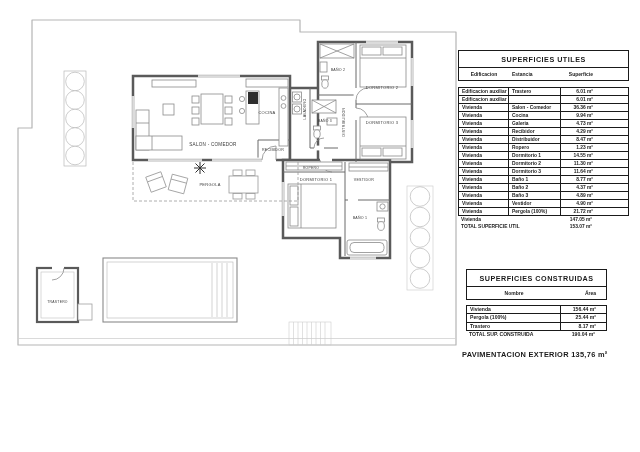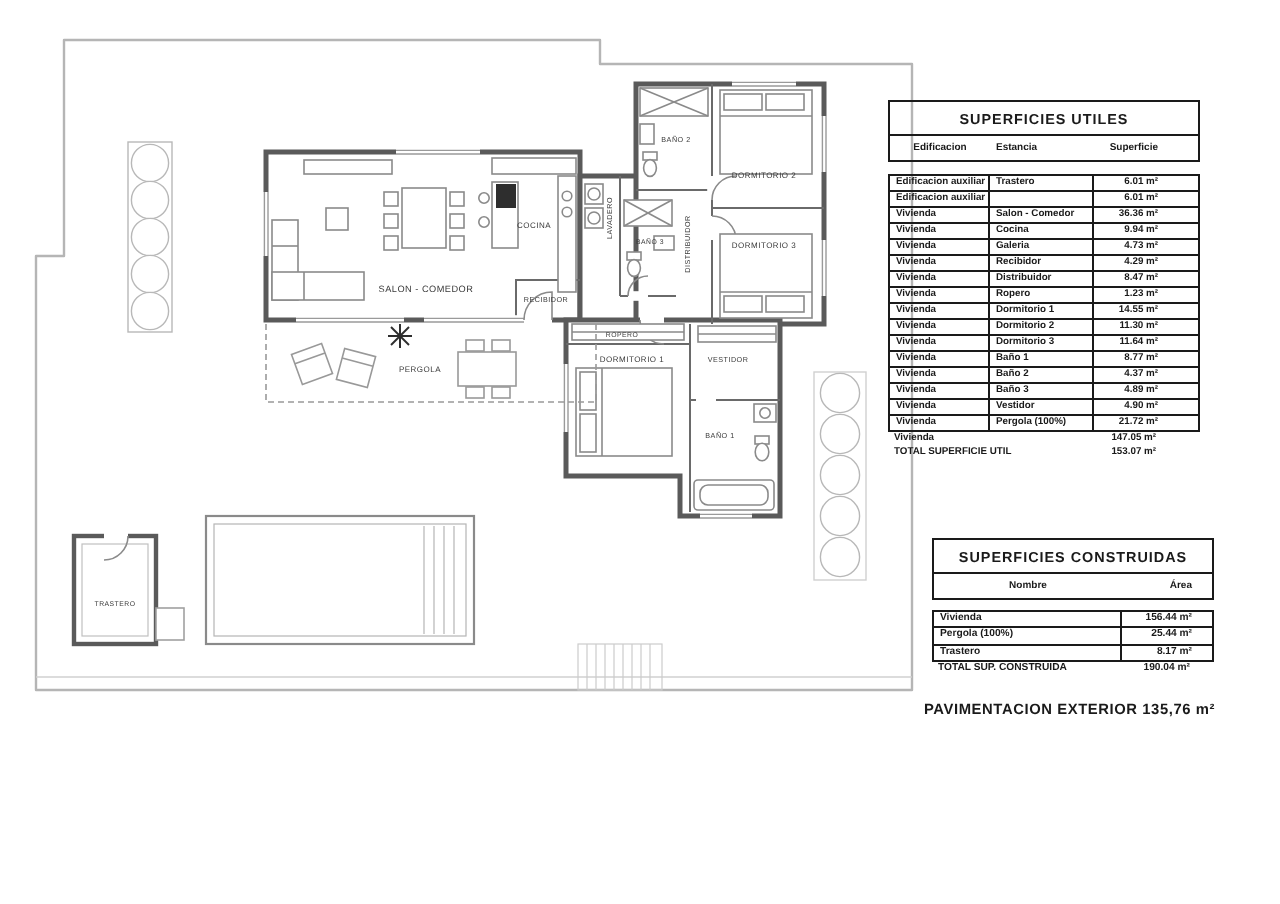--- a/index.html
+++ b/index.html
@@ -4,21 +4,21 @@
 <style>
   html,body{margin:0;padding:0;background:#e8e8e8;}
   .stage{position:relative;width:640px;height:452px;background:#ffffff;overflow:hidden;
          font-family:"Liberation Sans",sans-serif;color:#1a1a1a;}
   svg{position:absolute;left:0;top:0;}
   svg text{font-family:"Liberation Sans",sans-serif;fill:#3a3a3a;letter-spacing:.25px;}
   .rlabel{text-anchor:middle;}
 
   
   .panel{position:absolute;}
-  .p1{left:444px;top:50px;width:156px;}
+  .p1{left:458px;top:50px;width:171px;}
   .p2{left:466px;top:245px;width:141px;margin-top:24px;}
   .tbox{border:1px solid #1a1a1a;}
   .ttitle{font-size:7.2px;font-weight:700;letter-spacing:.5px;text-align:center;padding:4px 0 3px;}
   .thead{display:grid;border-top:1px solid #1a1a1a;font-size:5px;font-weight:700;padding:2.5px 0 3px;}
   .cols3{grid-template-columns:50px 52px 62px;}
   .cols3t{grid-template-columns:102px 62px;}
   .cols2{grid-template-columns:94px 47px;}
   .cols2t{grid-template-columns:94px 47px;}
   .thead .h1{text-align:center;}
   .thead .h2{text-align:left;padding-left:3px;}

